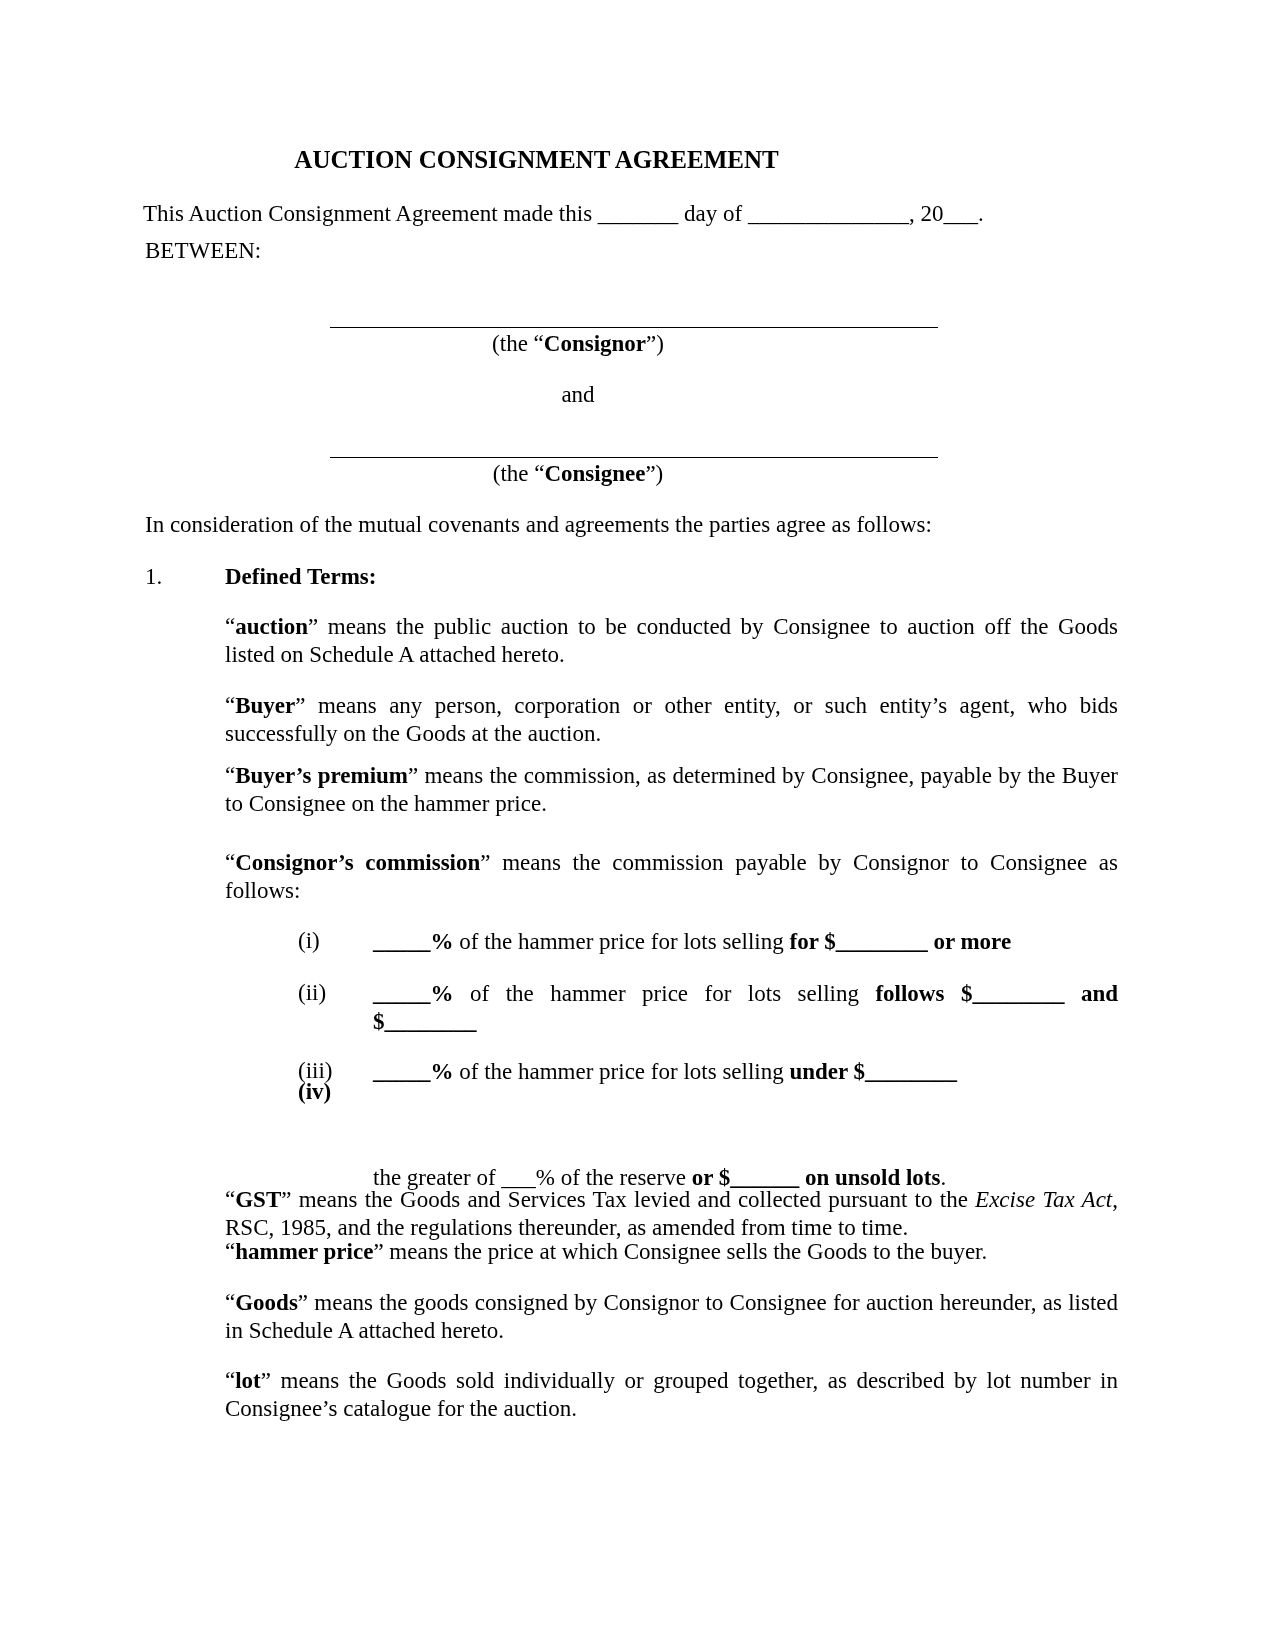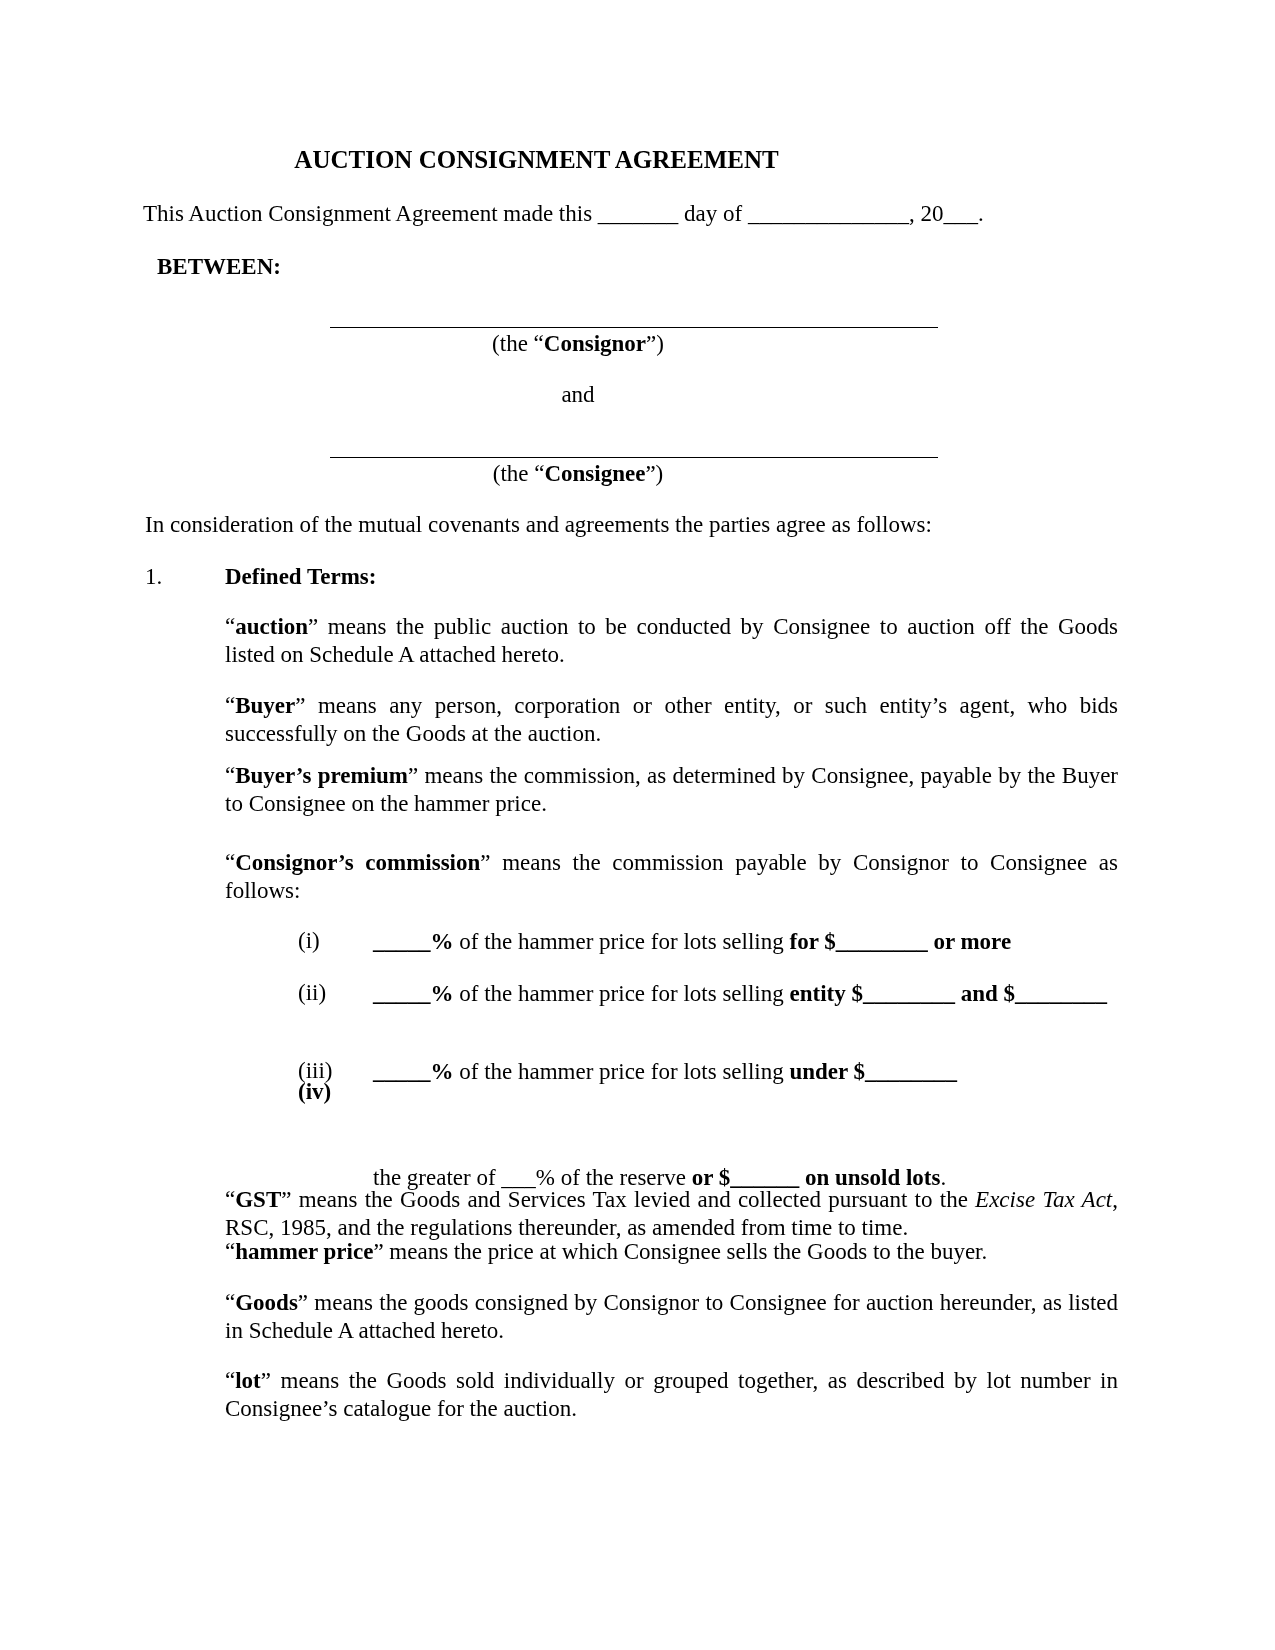--- a/index.html
+++ b/index.html
@@ -14,21 +14,21 @@
   .num { position: absolute; left: 298px; }
   .itemtxt { position: absolute; left: 373px; width: 745px; line-height: 28px; text-align: justify; white-space: normal; }
 </style>
 </head>
 <body>
 
 <div class="abs title">AUCTION CONSIGNMENT AGREEMENT</div>
 
 <div class="abs" style="top:201px; left:143px;">This Auction Consignment Agreement made this _______ day of ______________, 20___.</div>
 
-<div class="abs" style="top:254px; left:145px; font-weight:bold;margin-left:12px;">BETWEEN:</div>
+<div class="abs" style="top:238px; left:145px; font-weight:normal;">BETWEEN:</div>
 
 <div class="line" style="top:327px;"></div>
 <div class="abs center" style="top:331px;"><span>(the “</span><b>Consignor</b><span>”)</span></div>
 
 <div class="abs center" style="top:382px;">and</div>
 
 <div class="line" style="top:457px;"></div>
 <div class="abs center" style="top:461px;"><span>(the “</span><b>Consignee</b><span>”)</span></div>
 
 <div class="abs" style="top:512px; left:145px;">In consideration of the mutual covenants and agreements the parties agree as follows:</div>
@@ -38,21 +38,21 @@
 
 <div class="para" style="top:613px;">“<b>auction</b>”<span> means the public auction to be conducted by Consignee to auction off the Goods listed on Schedule A attached hereto.</span></div>
 <div class="para" style="top:692px;">“<b>Buyer</b>”<span> means any person, corporation or other entity, or such entity’s agent, who bids successfully on the Goods at the auction.</span></div>
 <div class="para" style="top:762px;">“<b>Buyer’s premium</b>”<span> means the commission, as determined by Consignee, payable by the Buyer to Consignee on the hammer price.</span></div>
 <div class="para" style="top:849px;">“<b>Consignor’s commission</b>”<span> means the commission payable by Consignor to Consignee as follows:</span></div>
 
 <div class="num" style="top:928px;">(i)</div>
 <div class="itemtxt" style="top:928px;"><b>_____%</b><span> of the hammer price for lots selling </span><b>for $________</b><span> </span><b>or more</b></div>
 
 <div class="num" style="top:980px;">(ii)</div>
-<div class="itemtxt" style="top:980px;"><b>_____%</b><span> of the hammer price for lots selling </span><b>entity $________</b><span> </span><b>and $________</b></div>
+<div class="itemtxt" style="top:980px;"><b>_____%</b><span> of the hammer price for lots selling </span><b>follows $________</b><span> </span><b>and $________</b></div>
 
 <div class="num" style="top:1058px;">(iii)</div>
 <div class="itemtxt" style="top:1058px;"><b>_____%</b><span> of the hammer price for lots selling </span><b>under $________</b></div>
 
 <div class="num" style="top:1079px;font-weight:bold;">(iv)</div>
 <div class="itemtxt" style="top:1164px;"><span>the greater of ___% of the reserve </span><b>or $______</b><span> </span><b>on unsold lots</b><span>.</span></div>
 
 <div class="para" style="top:1186px;">“<b>GST</b>”<span> means the Goods and Services Tax levied and collected pursuant to the </span><i>Excise Tax Act</i><span>, RSC, 1985, and the regulations thereunder, as amended from time to time.</span></div>
 
 <div class="para" style="top:1238px;">“<b>hammer price</b>”<span> means the price at which Consignee sells the Goods to the buyer.</span></div>

